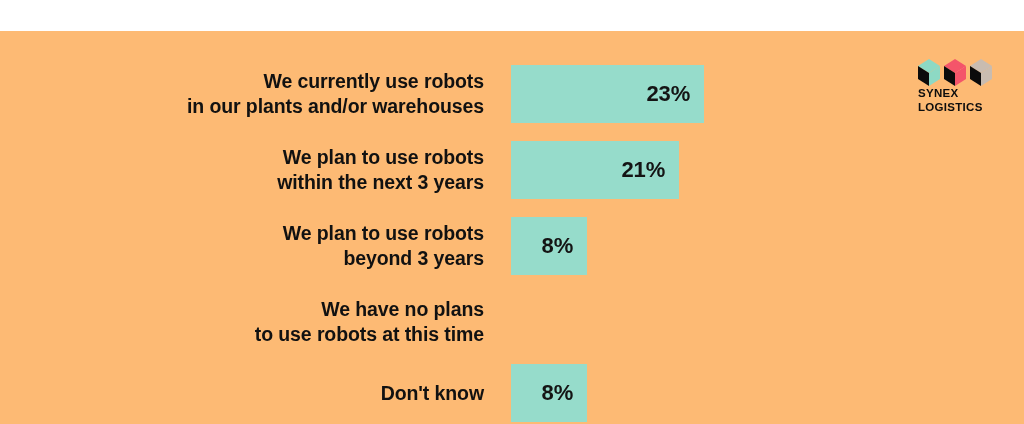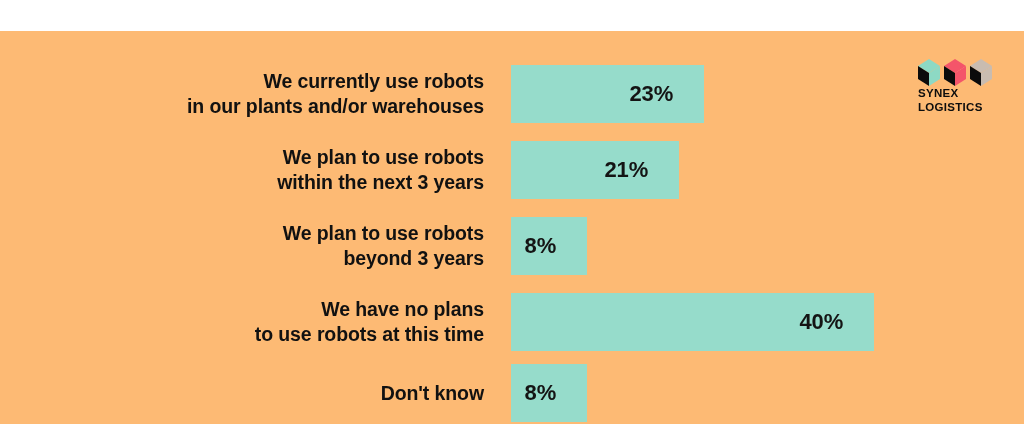--- a/index.html
+++ b/index.html
@@ -63,21 +63,21 @@
   .bar {
     position: absolute;
     left: 0;
     top: 0;
     height: 58px;
     background: #96dccb;
     display: flex;
     align-items: center;
     justify-content: flex-end;
     box-sizing: border-box;
-    padding-right: 31px;
+    padding-right: 14px;
   }
 
   .bar-value {
     font-size: 22px;
     font-weight: bold;
     color: #141414;
     letter-spacing: -0.2px;
   }
 
   
@@ -133,25 +133,20 @@
       <div class="bar-zone">
         <div class="bar" style="width:76px;">
           <span class="bar-value">8%</span>
         </div>
       </div>
     </div>
 
     <div class="bar-row" style="top:262px;">
       <div class="cat-label">We have no plans
 to use robots at this time</div>
-      <div class="bar-zone">
-        <div class="bar" style="width:363px;">
-          <span class="bar-value">40%</span>
-        </div>
-      </div>
     </div>
 
     <div class="bar-row" style="top:333px;">
       <div class="cat-label">Don't know</div>
       <div class="bar-zone">
         <div class="bar" style="width:76px;">
           <span class="bar-value">8%</span>
         </div>
       </div>
     </div>

